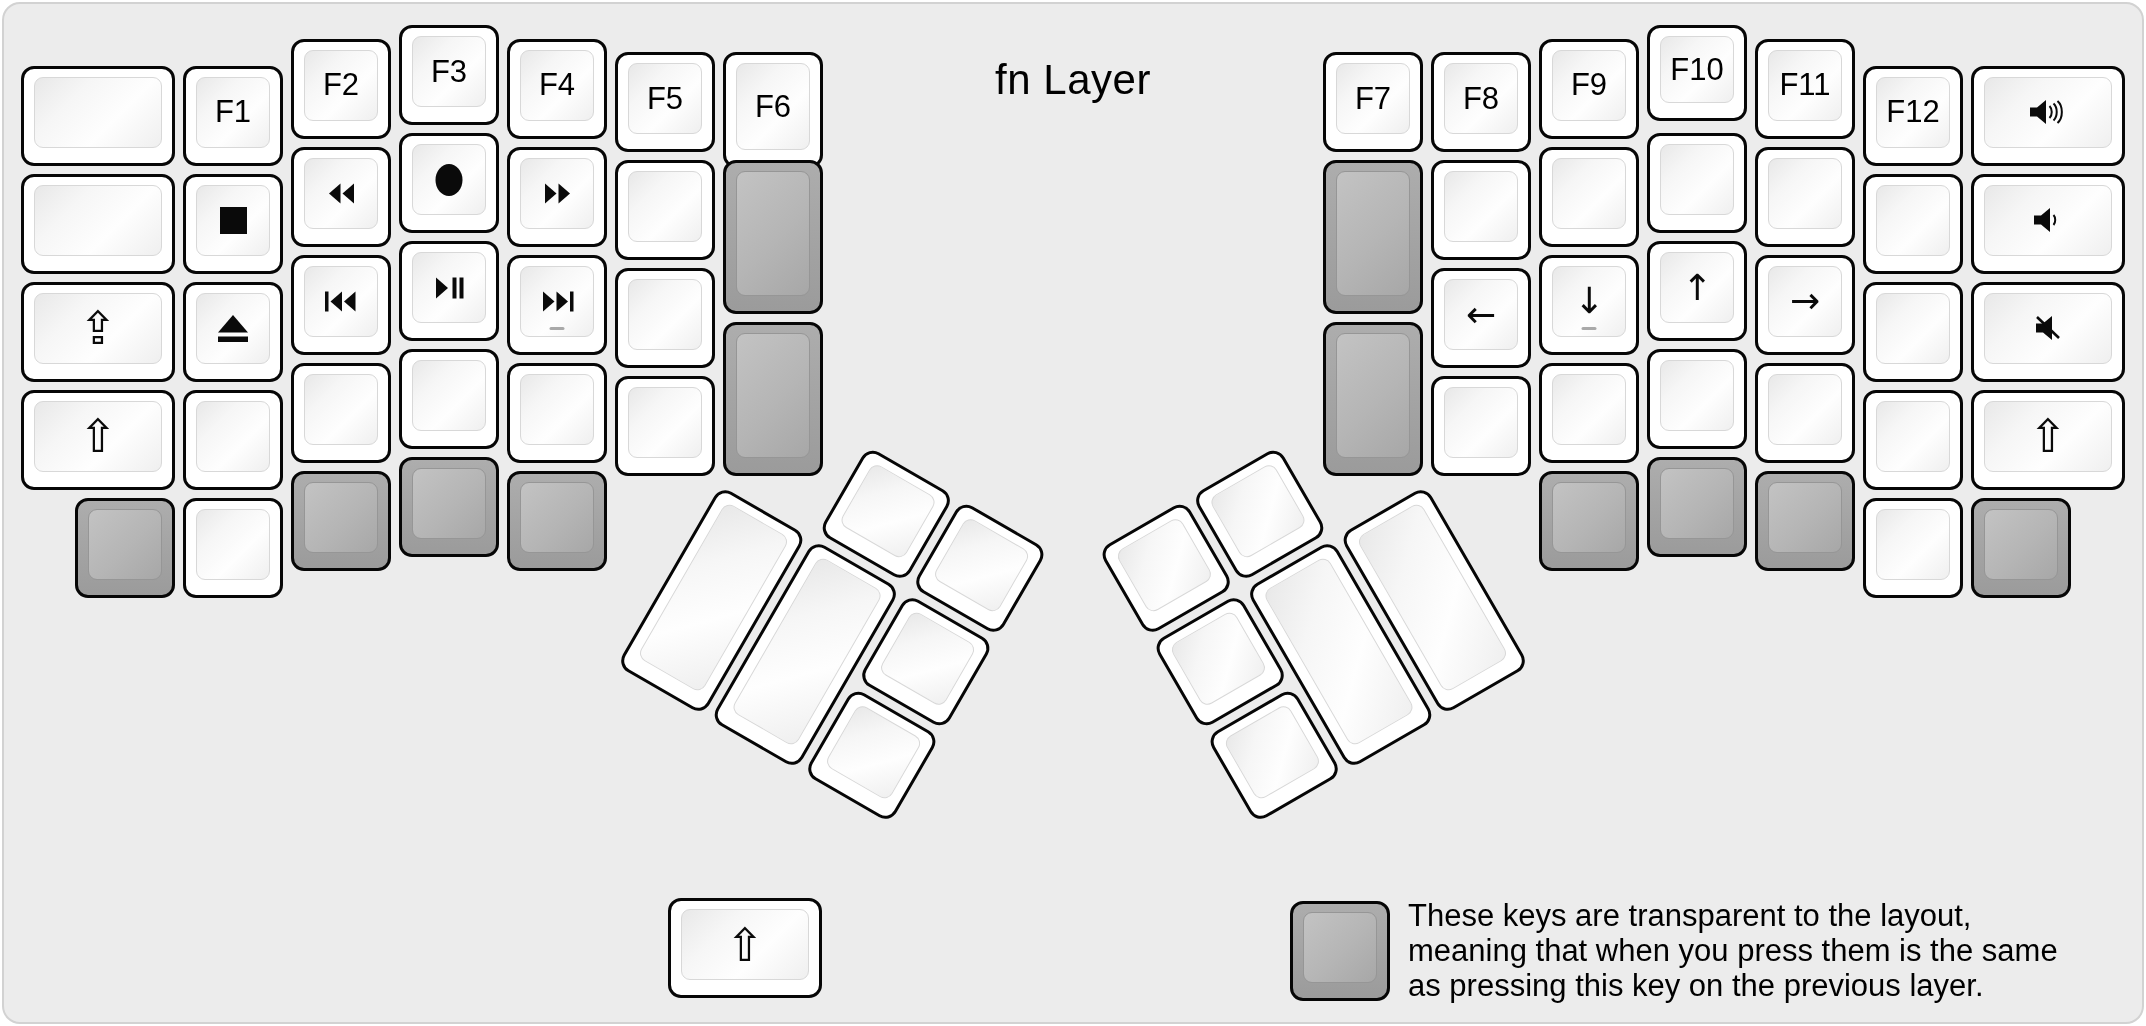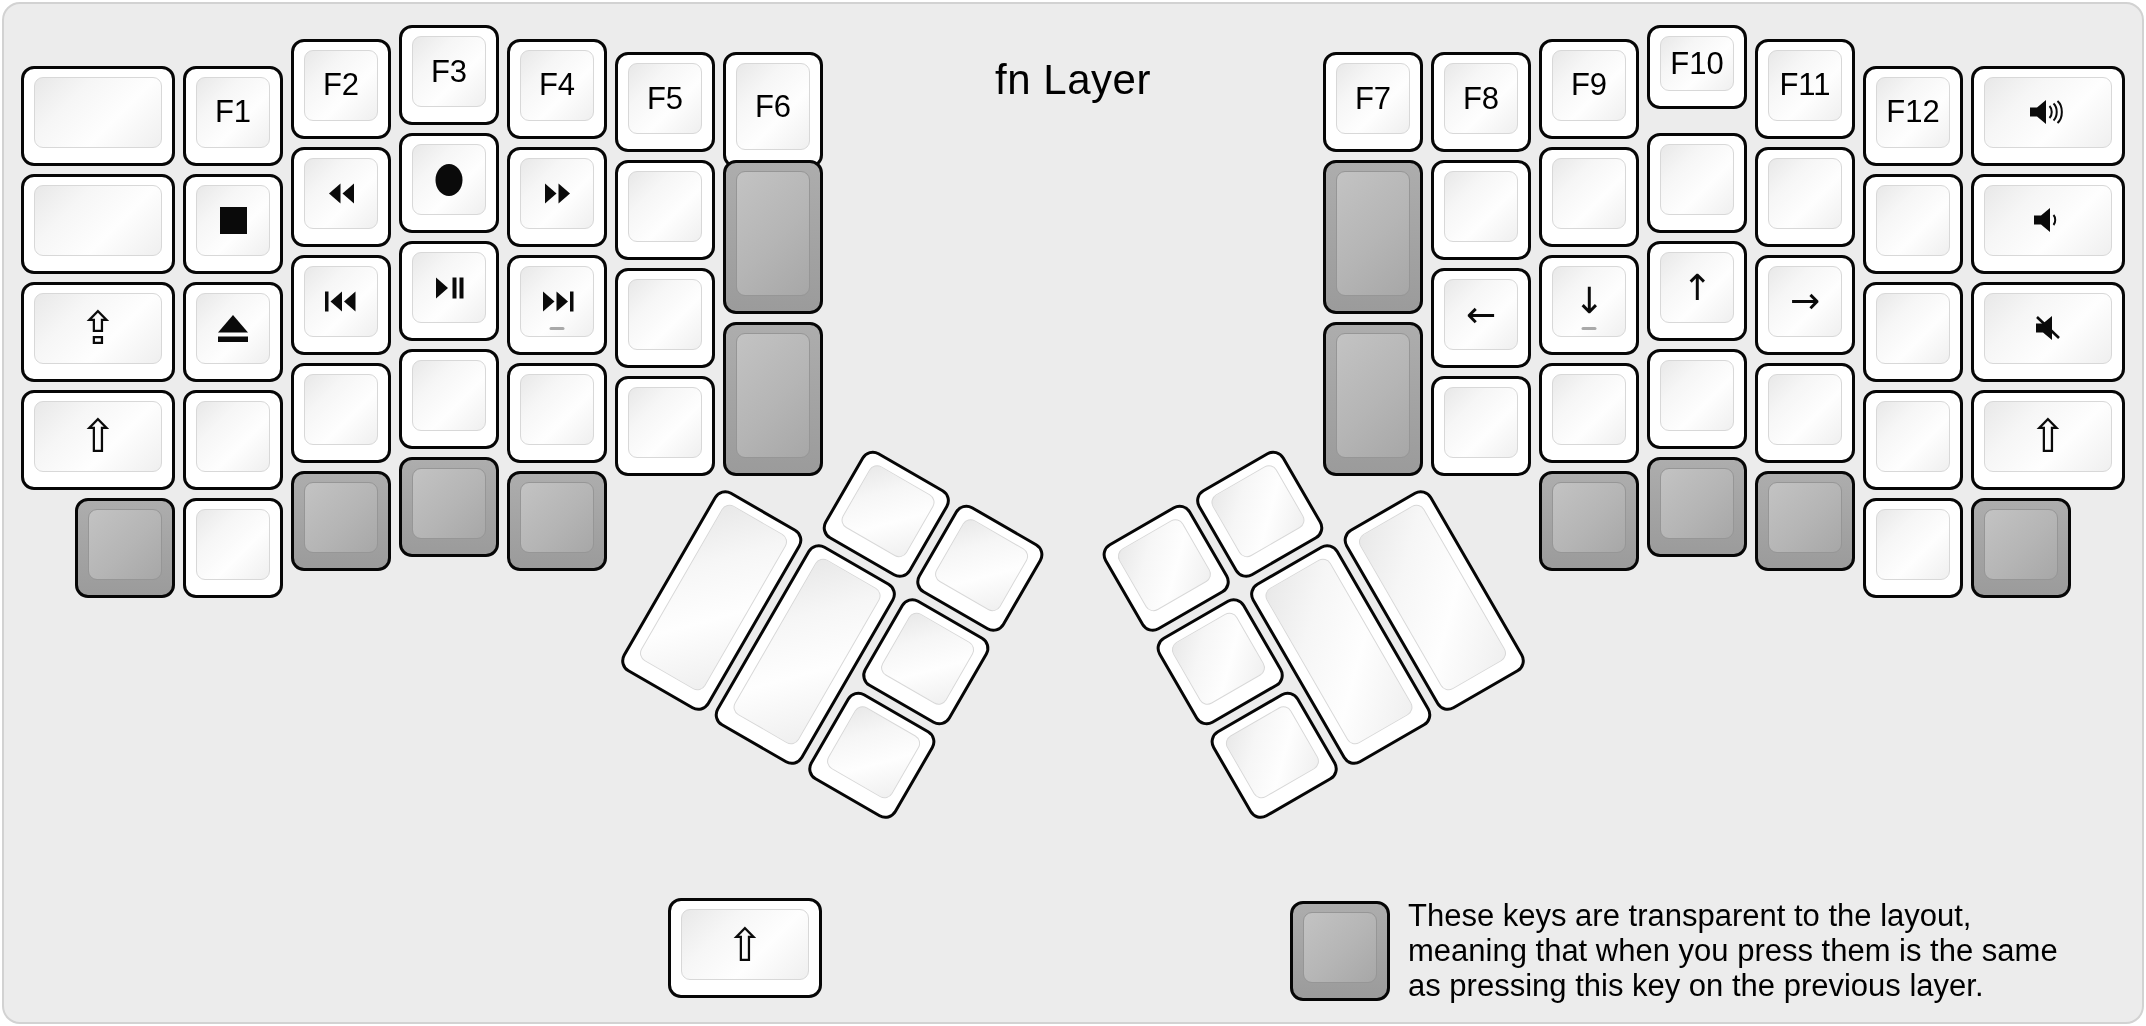--- a/index.html
+++ b/index.html
@@ -256,21 +256,21 @@
             <span class="icon char-icon arrow-char">↓</span>
             <div class="homing"></div>
           </div>
         </div>
         <div class="key white" style="left: 1539px; top: 362.5px; width: 100px; height: 100px;">
           <div class="cap"></div>
         </div>
         <div class="key gray" style="left: 1539px; top: 470.5px; width: 100px; height: 100px;">
           <div class="cap"></div>
         </div>
-        <div class="key white" style="left: 1647px; top: 25px; width: 100px; height: 84px;">
+        <div class="key white" style="left: 1647px; top: 25px; width: 100px; height: 96px;">
           <div class="cap">
             <span class="klabel">F10</span>
           </div>
         </div>
         <div class="key white" style="left: 1647px; top: 133px; width: 100px; height: 100px;">
           <div class="cap"></div>
         </div>
         <div class="key white" style="left: 1647px; top: 241px; width: 100px; height: 100px;">
           <div class="cap">
             <span class="icon char-icon arrow-char">↑</span>

